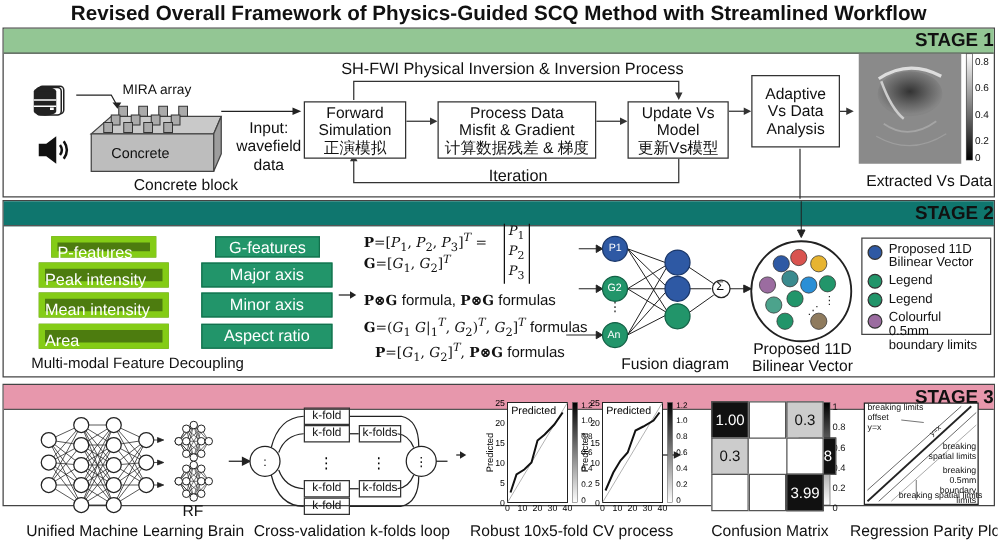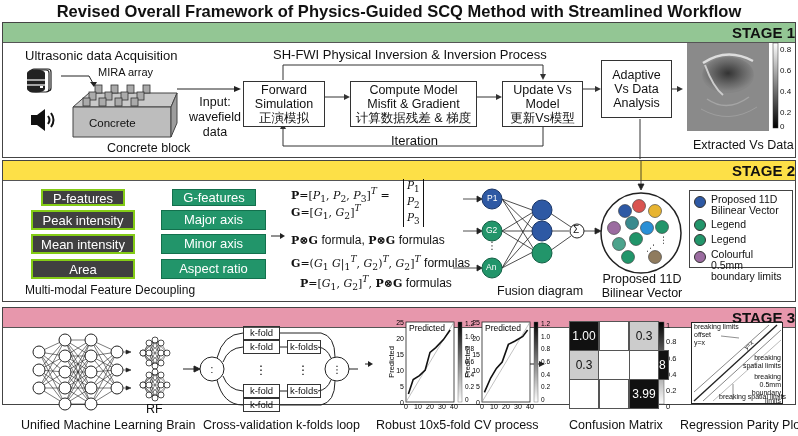--- a/index.html
+++ b/index.html
@@ -4,46 +4,45 @@
 <style>
   * { box-sizing: border-box; margin: 0; padding: 0; }
   html, body { width: 798px; height: 436px; background: #fff; overflow: hidden; }
   body { font-family: "Liberation Sans", sans-serif; color: #111; position: relative; }
   .title { position: absolute; left: 0; top: 2px; width: 798px; text-align: center; font-weight: bold; font-size: 16.5px; }
   .stage { position: absolute; left: 2px; width: 794px; border: 1px solid #444; background: #fff; }
   .stage-head { height: 20px; border-bottom: 1px solid #555; font-weight: bold; font-size: 15px; padding: 1px 0 0 8px; text-align: right; }
   .s1 { top: 22px; height: 136px; }
   .s1 .stage-head { background: #93c694; }
   .s2 { top: 160px; height: 142px; }
-  .s2 .stage-head { background: #fde047; }
+  .s2 .stage-head { background: #0f766e; }
   .s3 { top: 307px; height: 98px; }
   .s3 .stage-head { background: #e797ac; }
   .abs { position: absolute; }
   .txt { font-size: 12px; }
   .box { position: absolute; border: 1.3px solid #333; background: #fff; text-align: center; font-size: 12.5px; line-height: 14px; display: flex; flex-direction: column; justify-content: center; }
-  .pf { position: absolute; background: #404040; color: #fff; font-size: 13px; text-align: center; line-height: 18px; border: 2px solid #84cc16; }
+  .pf { position: absolute; background: #4d7c0f; color: #fff; font-size: 13px; line-height: 18px; border: 5px solid #84cc16; }
   .gf { position: absolute; background: #22956a; color: #fff; font-size: 13px; text-align: center; line-height: 18px; border: 1px solid #13704d; }
   .formula { position: absolute; font-family: "DejaVu Serif", serif; font-size: 11px; white-space: nowrap; }
   .formula b { font-family: "DejaVu Serif", serif; }
   .legend { position: absolute; border: 1px solid #444; background: #fff; }
   .leg-item { display: flex; align-items: flex-start; font-size: 10.5px; line-height: 11px; margin-bottom: 3px; }
   .dot { width: 12px; height: 12px; border-radius: 50%; margin-right: 5px; flex-shrink: 0; border: 1px solid #333; }
   .cap { position: absolute; font-size: 12.5px; white-space: nowrap; }
   svg { position: absolute; overflow: visible; }
   .cm-cell { position: absolute; width: 30px; height: 30px; border: 1px solid #555; font-size: 12px; display: flex; align-items: center; justify-content: center; }
 </style>
 </head>
 <body>
 
 <div class="title">Revised Overall Framework of Physics-Guided SCQ Method with Streamlined Workflow</div>
 
 <div class="stage s1">
   <div class="stage-head">STAGE 1</div>
 
-  <div class="abs txt" style="left:22px;top:25px;font-size:13px;">Ultrasonic data Acquisition</div>
 
   <svg style="left:22px;top:44px;" width="30" height="28" viewBox="0 0 30 28">
     <rect x="6" y="2" width="20" height="22" rx="3" fill="#fff" stroke="#222" stroke-width="1.2"></rect>
     <rect x="4" y="3" width="20" height="22" rx="3" fill="#fff" stroke="#222" stroke-width="1.2"></rect>
     <ellipse cx="11" cy="6" rx="9" ry="3.5" fill="#222"></ellipse>
     <rect x="2" y="6" width="18" height="16" fill="#222"></rect>
     <ellipse cx="11" cy="22" rx="9" ry="3.5" fill="#222"></ellipse>
     <line x1="2" y1="13" x2="20" y2="13" stroke="#fff" stroke-width="1.2"></line>
     <line x1="2" y1="18" x2="20" y2="18" stroke="#fff" stroke-width="1.2"></line>
     <rect x="15" y="19" width="3" height="2" fill="#fff"></rect>
@@ -110,21 +109,21 @@
     <polygon points="280,100 277,106 283,106" fill="#333"></polygon>
     <line x1="637" y1="96" x2="637" y2="136" stroke="#333"></line>
   </svg>
 
   <div class="box" style="left:240px;top:58px;width:82px;height:46px;">
     <div>Forward</div>
     <div>Simulation</div>
     <div>正演模拟</div>
   </div>
   <div class="box" style="left:347px;top:58px;width:127px;height:46px;">
-    <div>Compute Model</div>
+    <div>Process Data</div>
     <div>Misfit &amp; Gradient</div>
     <div>计算数据残差 &amp; 梯度</div>
   </div>
   <div class="box" style="left:499px;top:58px;width:81px;height:46px;">
     <div>Update Vs</div>
     <div>Model</div>
     <div>更新Vs模型</div>
   </div>
   <div class="abs" style="left:388px;top:110px;font-size:13px;">Iteration</div>
 

